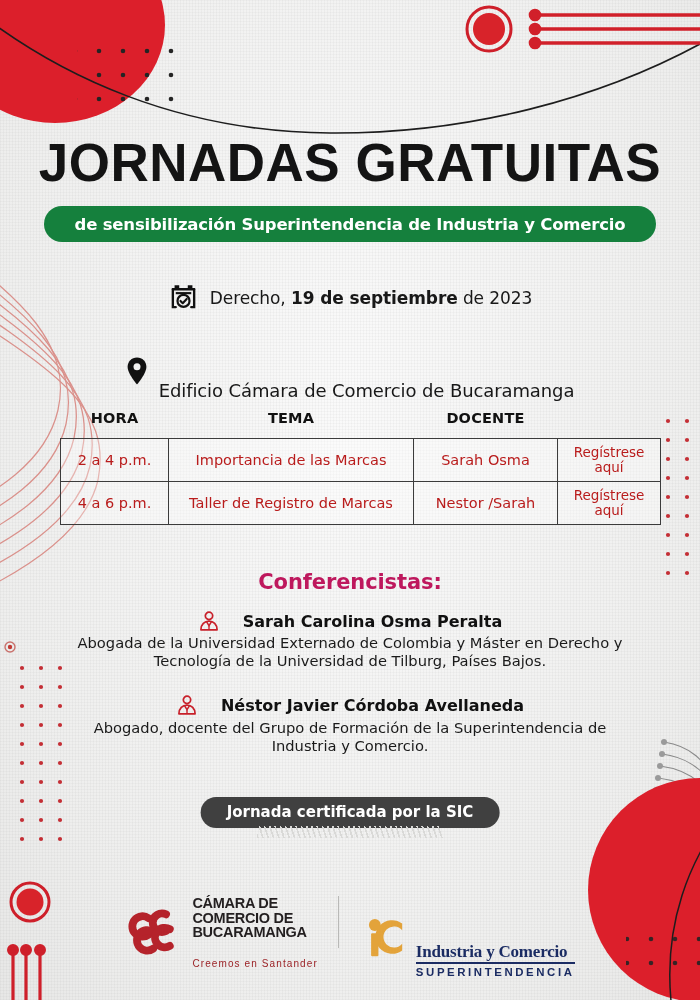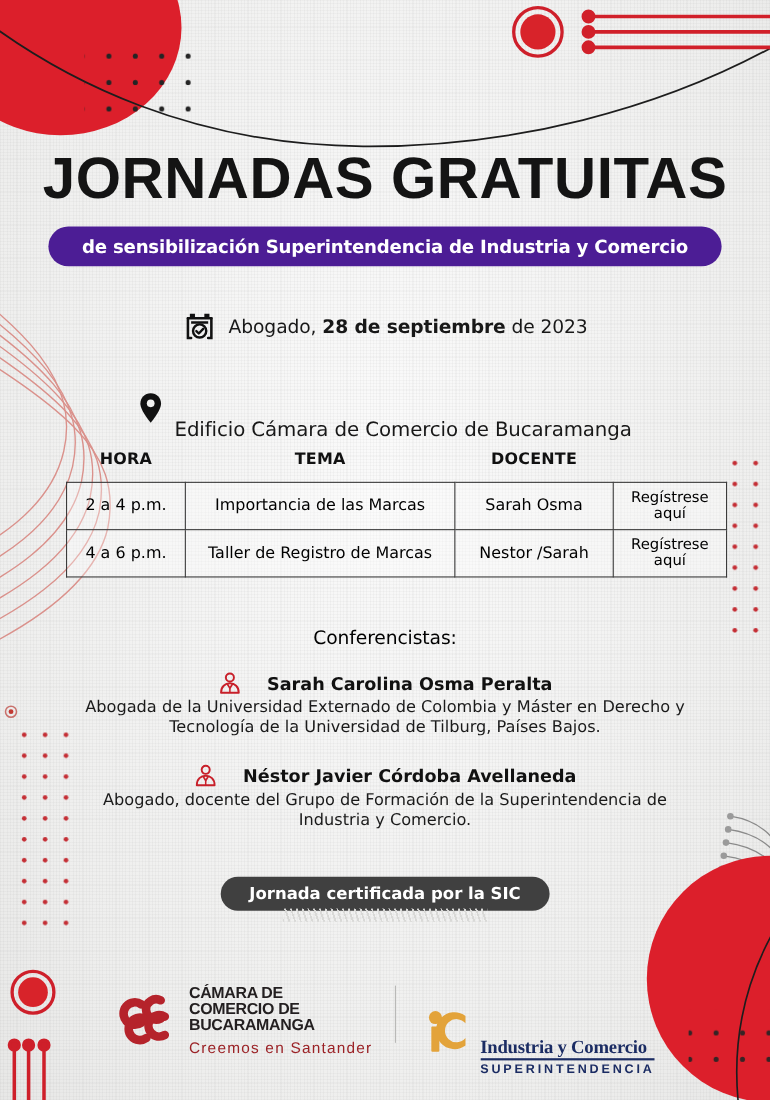--- a/index.html
+++ b/index.html
@@ -22,21 +22,21 @@
 
   
   #title{
     position:absolute;top:136px;left:0;right:0;
     font-family:"Liberation Sans", sans-serif;
     font-size:53px;font-weight:700;letter-spacing:0.5px;
     color:#141414;text-align:center;line-height:1;
   }
   #subtitle-bar{
     position:absolute;top:206px;left:44px;right:44px;height:36px;
-    background:#4c1d95;border-radius:18px;
+    background:#15803d;border-radius:18px;
     display:flex;align-items:center;justify-content:center;
   }
   #subtitle-bar span{
     font-family:"DejaVu Sans", sans-serif;
     font-size:16.5px;font-weight:700;color:#ffffff;letter-spacing:-0.2px;
     white-space:nowrap;
   }
 
   
   .inforow{
@@ -52,34 +52,34 @@
 
   
   #table-wrap{position:absolute;top:410px;left:60px;width:600px;}
   table{border-collapse:collapse;width:600px;table-layout:fixed;}
   thead th{
     font-size:14.5px;font-weight:700;color:#111;
     padding:0 0 12px 0;border:none;background:transparent;letter-spacing:0.2px;
   }
   tbody td{
     border:1px solid #3b3b3b;
-    font-size:14.5px;color:#000000;text-align:center;
+    font-size:14.5px;color:#b91c1c;text-align:center;
     height:38px;padding:2px 4px;line-height:1.12;
     background:rgba(255,255,255,0.32);
   }
   .col-hora{width:108px;}
   .col-tema{width:245px;}
   .col-doc{width:144px;}
   .col-reg{width:103px;font-size:13.5px;margin-top:20px;}
   .hdr-spacer{border:none;}
 
   
   #conf-title{
     position:absolute;top:570px;left:0;right:0;text-align:center;
-    font-size:17px;font-weight:400;color:#000000;letter-spacing:-0.1px;
+    font-size:21px;font-weight:700;color:#be185d;letter-spacing:-0.1px;
   }
   .spk-name{
     position:absolute;left:0;right:0;
     display:flex;align-items:center;justify-content:center;gap:23px;
     font-size:16px;font-weight:700;color:#111;
   }
   .spk-desc{
     position:absolute;left:72px;right:72px;text-align:center;
     font-size:14.7px;line-height:1.22;color:#1a1a1a;
   }
@@ -107,21 +107,21 @@
     display:flex;align-items:flex-start;justify-content:center;gap:0;
   }
   #ccb-logo{display:flex;align-items:center;gap:9px;}
   #ccb-text{line-height:1.0;}
   #ccb-text .l{
     font-family:"Liberation Sans", sans-serif;
     font-weight:700;font-size:14.5px;color:#231f20;letter-spacing:-0.3px;display:block;
   }
   #ccb-text .tag{
     font-family:"Liberation Sans", sans-serif;
-    font-size:14px;color:#9b2226;letter-spacing:1.1px;display:block;margin-top:5px;
+    font-size:10px;color:#9b2226;letter-spacing:1.1px;display:block;margin-top:19px;
   }
   #divider{width:1px;height:52px;background:#b9b9b7;margin:0 20px;}
   #sic-logo{display:flex;align-items:center;gap:9px;}
   #sic-text{line-height:1.0;}
   #sic-text .l1{
     font-family:"Liberation Serif", serif;
     font-weight:700;font-size:17px;color:#1b2c63;display:block;letter-spacing:-0.2px;margin-top:47px;
   }
   #sic-rule{height:1.6px;background:#1b2c63;margin:2px 0 3px 0;}
   #sic-text .l2{
@@ -243,21 +243,21 @@
 
   <div class="inforow" id="date-row">
     <svg class="ico" width="31" height="31" viewBox="0 0 32 32" xmlns="http://www.w3.org/2000/svg">
       <path d="M5 7.5 h3 v-3 h2.4 v3 h11.2 v-3 h2.4 v3 h3" fill="none" stroke="#111" stroke-width="2.4" stroke-linecap="round"></path>
       <path d="M5 7.5 V26 h3" fill="none" stroke="#111" stroke-width="2.4" stroke-linecap="round"></path>
       <path d="M27 7.5 V26 h-3" fill="none" stroke="#111" stroke-width="2.4" stroke-linecap="round"></path>
       <path d="M8 11.5 h16" fill="none" stroke="#111" stroke-width="2.2"></path>
       <circle cx="16" cy="19.5" r="6.2" fill="none" stroke="#111" stroke-width="2.3"></circle>
       <path d="M12.9 19.6 l2.3 2.3 l4.1 -4.4" fill="none" stroke="#111" stroke-width="2.2" stroke-linecap="round" stroke-linejoin="round"></path>
     </svg>
-    <div class="txt"><span>Abogado, </span><b>28  de septiembre</b><span> de 2023</span></div>
+    <div class="txt"><span>Derecho, </span><b>19  de septiembre</b><span> de 2023</span></div>
   </div>
 
   <div class="inforow" id="place-row">
     <svg class="ico" width="22" height="30" viewBox="0 0 22 30" xmlns="http://www.w3.org/2000/svg">
       <path d="M11 1.6 C5.6 1.6 1.6 5.7 1.6 10.9 C1.6 17.4 11 28.4 11 28.4 C11 28.4 20.4 17.4 20.4 10.9 C20.4 5.7 16.4 1.6 11 1.6 Z" fill="#111"></path>
       <circle cx="11" cy="10.7" r="3.5" fill="#f2f2f1"></circle>
     </svg>
     <div class="txt">Edificio Cámara de Comercio de Bucaramanga</div>
   </div>
 

